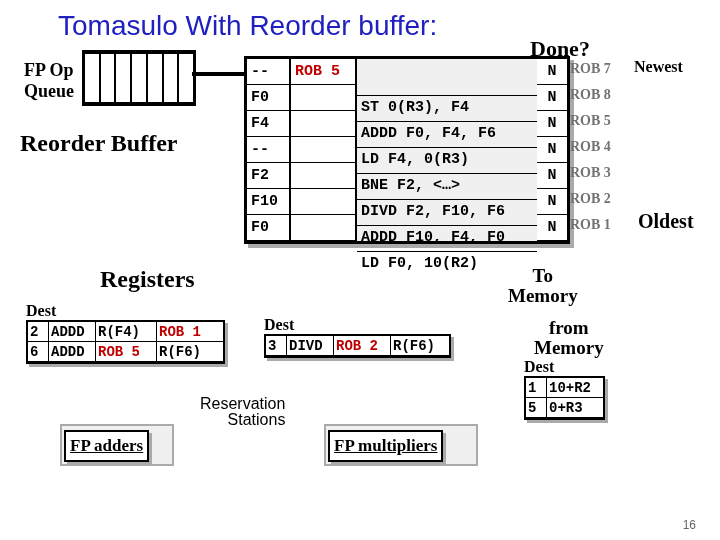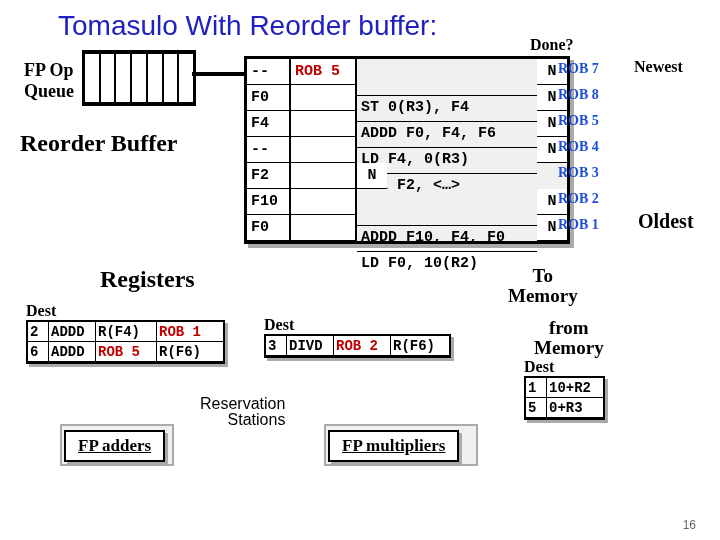--- a/index.html
+++ b/index.html
@@ -56,21 +56,21 @@
     top: 130px;
     font-family: "Comic Sans MS", cursive;
     font-size: 24px;
     font-weight: bold;
   }
   .done-label {
     position: absolute;
     left: 530px;
     top: 36px;
     font-family: "Comic Sans MS", cursive;
-    font-size: 16px;
+    font-size: 22px;
     font-weight: bold;
   }
   .rob-table {
     position: absolute;
     left: 244px;
     top: 56px;
     border: 3px solid #000;
     background: #f0f0f0;
     box-shadow: 4px 4px 0 #aaa;
   }
@@ -88,26 +88,26 @@
     padding: 0 4px;
     background: #fff;
   }
   .rob-row > div:last-child { border-right: none; }
   .col-dest { width: 34px; }
   .col-tag  { width: 56px; }
   .col-instr{ width: 170px; white-space: nowrap; margin-top: 36px; }
   .col-done { width: 22px; text-align: center; }
   .rob-tags {
     position: absolute;
-    left: 558px;
+    left: 570px;
     top: 56px;
     font-family: "Comic Sans MS", cursive;
     font-size: 14px;
     font-weight: bold;
-    color: #1d4ed8;
+    color: #737373;
   }
   .rob-tags div { height: 26px; line-height: 26px; }
   .newest {
     position: absolute;
     left: 634px;
     top: 58px;
     font-family: "Comic Sans MS", cursive;
     font-size: 16px;
     font-weight: bold;
   }
@@ -186,21 +186,21 @@
   .fp-mult {
     position: absolute;
     left: 328px;
     top: 430px;
   }
   .fpu {
     font-family: "Comic Sans MS", cursive;
     font-size: 17px;
     font-weight: bold;
     text-decoration: underline;
-    padding: 4px 12px;
+    padding: 4px 4px;
     border: 2px solid #000;
     background: #fff;
     box-shadow: 3px 3px 0 #aaa;
   }
   .shadow-box {
     position: absolute;
     border: 2px solid #aaa;
     background: #f0f0f0;
   }
   .pagenum {
@@ -254,20 +254,21 @@
     </div>
     <div class="rob-row">
       <div class="col-dest">--</div>
       <div class="col-tag"><span class="red"></span></div>
       <div class="col-instr">BNE F2, &lt;…&gt;</div>
       <div class="col-done">N</div>
     </div>
     <div class="rob-row">
       <div class="col-dest">F2</div>
       <div class="col-tag"><span class="red"></span></div>
+      <div class="col-instr">DIVD F2, F10, F6</div>
       <div class="col-done">N</div>
     </div>
     <div class="rob-row">
       <div class="col-dest">F10</div>
       <div class="col-tag"><span class="red"></span></div>
       <div class="col-instr">ADDD F10, F4, F0</div>
       <div class="col-done">N</div>
     </div>
     <div class="rob-row">
       <div class="col-dest">F0</div>

